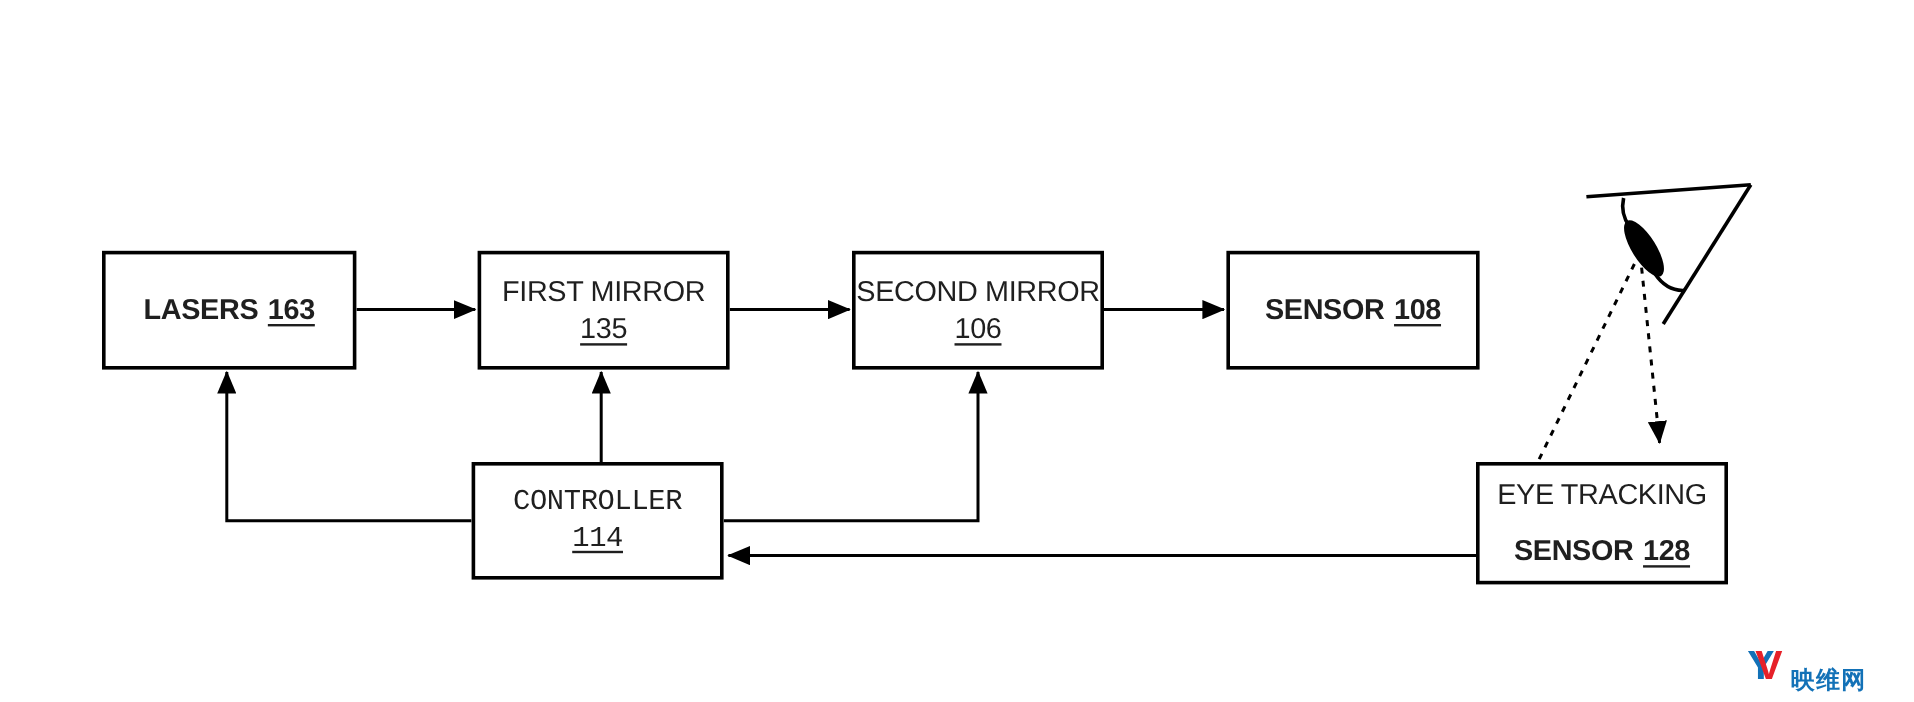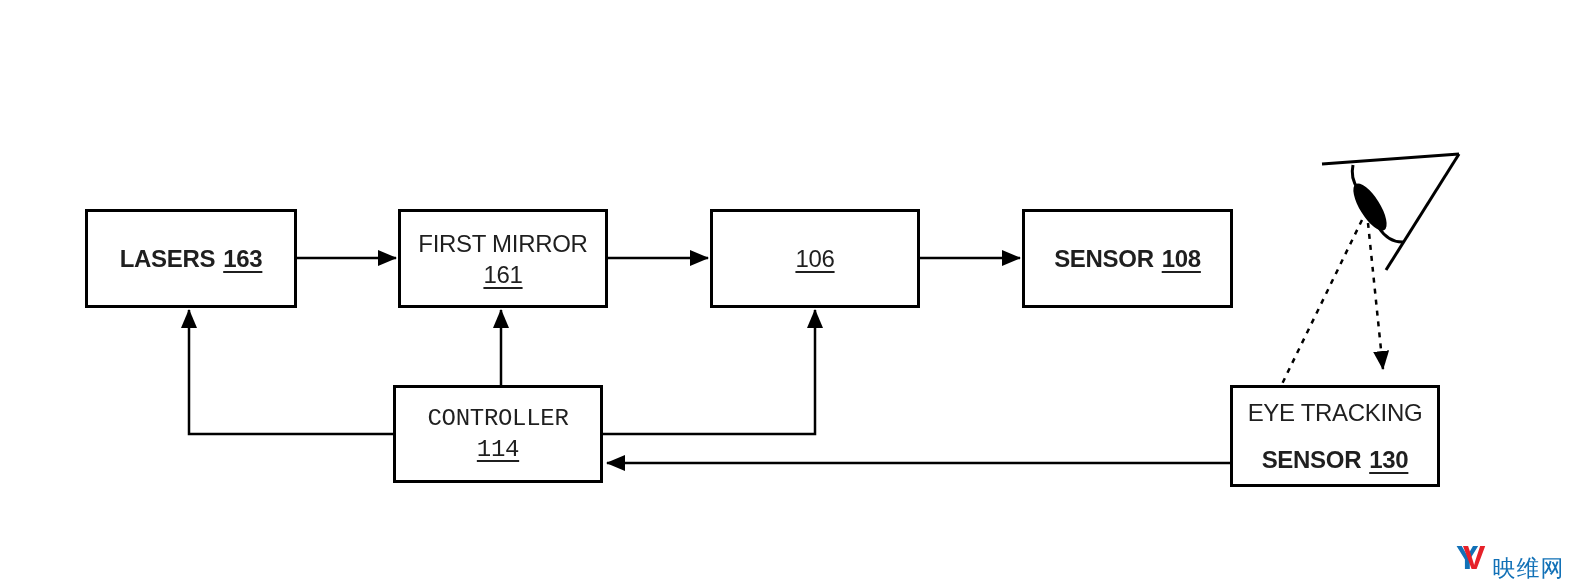--- a/index.html
+++ b/index.html
@@ -45,21 +45,21 @@
   
   .watermark{
     position:absolute;
     left:1456px;top:533px;
     display:flex;
     align-items:center;
     line-height:1;
   }
   .wm-y,.wm-v{font-size:34px;font-weight:800;}
   .wm-v{margin-left:-16px;}
-  .wm-text{font-size:23px;font-weight:400;margin-left:7px;letter-spacing:1px;margin-top:24px;}
+  .wm-text{font-size:20px;font-weight:700;margin-left:7px;letter-spacing:1px;margin-top:24px;}
 </style>
 </head>
 <body>
 
 <div class="canvas">
 
   <svg class="wires" width="1595" height="585" viewBox="0 0 1595 585">
     <defs>
       <marker id="arr" markerUnits="userSpaceOnUse" markerWidth="20" markerHeight="16" refX="18" refY="8" orient="auto">
         <path d="M0,0 L19,8 L0,16 Z" fill="#000"></path>
@@ -90,44 +90,45 @@
 
   <div class="node n-lasers">
     <div class="row">
       <span>LASERS</span>
       <span class="ref">163</span>
     </div>
   </div>
 
   <div class="node n-first-mirror">
     <span>FIRST MIRROR</span>
-    <span class="ref solo">161</span>
+    <span class="ref solo">135</span>
   </div>
 
   <div class="node n-second-mirror">
+    <span>SECOND MIRROR</span>
     <span class="ref solo">106</span>
   </div>
 
   <div class="node n-output">
     <div class="row">
       <span>SENSOR</span>
       <span class="ref">108</span>
     </div>
   </div>
 
   <div class="node n-controller">
     <span>CONTROLLER</span>
     <span class="ref solo">114</span>
   </div>
 
   <div class="node n-sensor">
     <span>EYE TRACKING</span>
     <div class="row">
       <span>SENSOR</span>
-      <span class="ref">130</span>
+      <span class="ref">128</span>
     </div>
   </div>
 
   <div class="watermark">
     <span class="wm-y" style="color: rgb(18, 113, 183);">Y</span>
     <span class="wm-v" style="color: rgb(230, 33, 41);">V</span>
     <span class="wm-text" style="color: rgb(18, 113, 183);">映维网</span>
   </div>
 
 </div>

